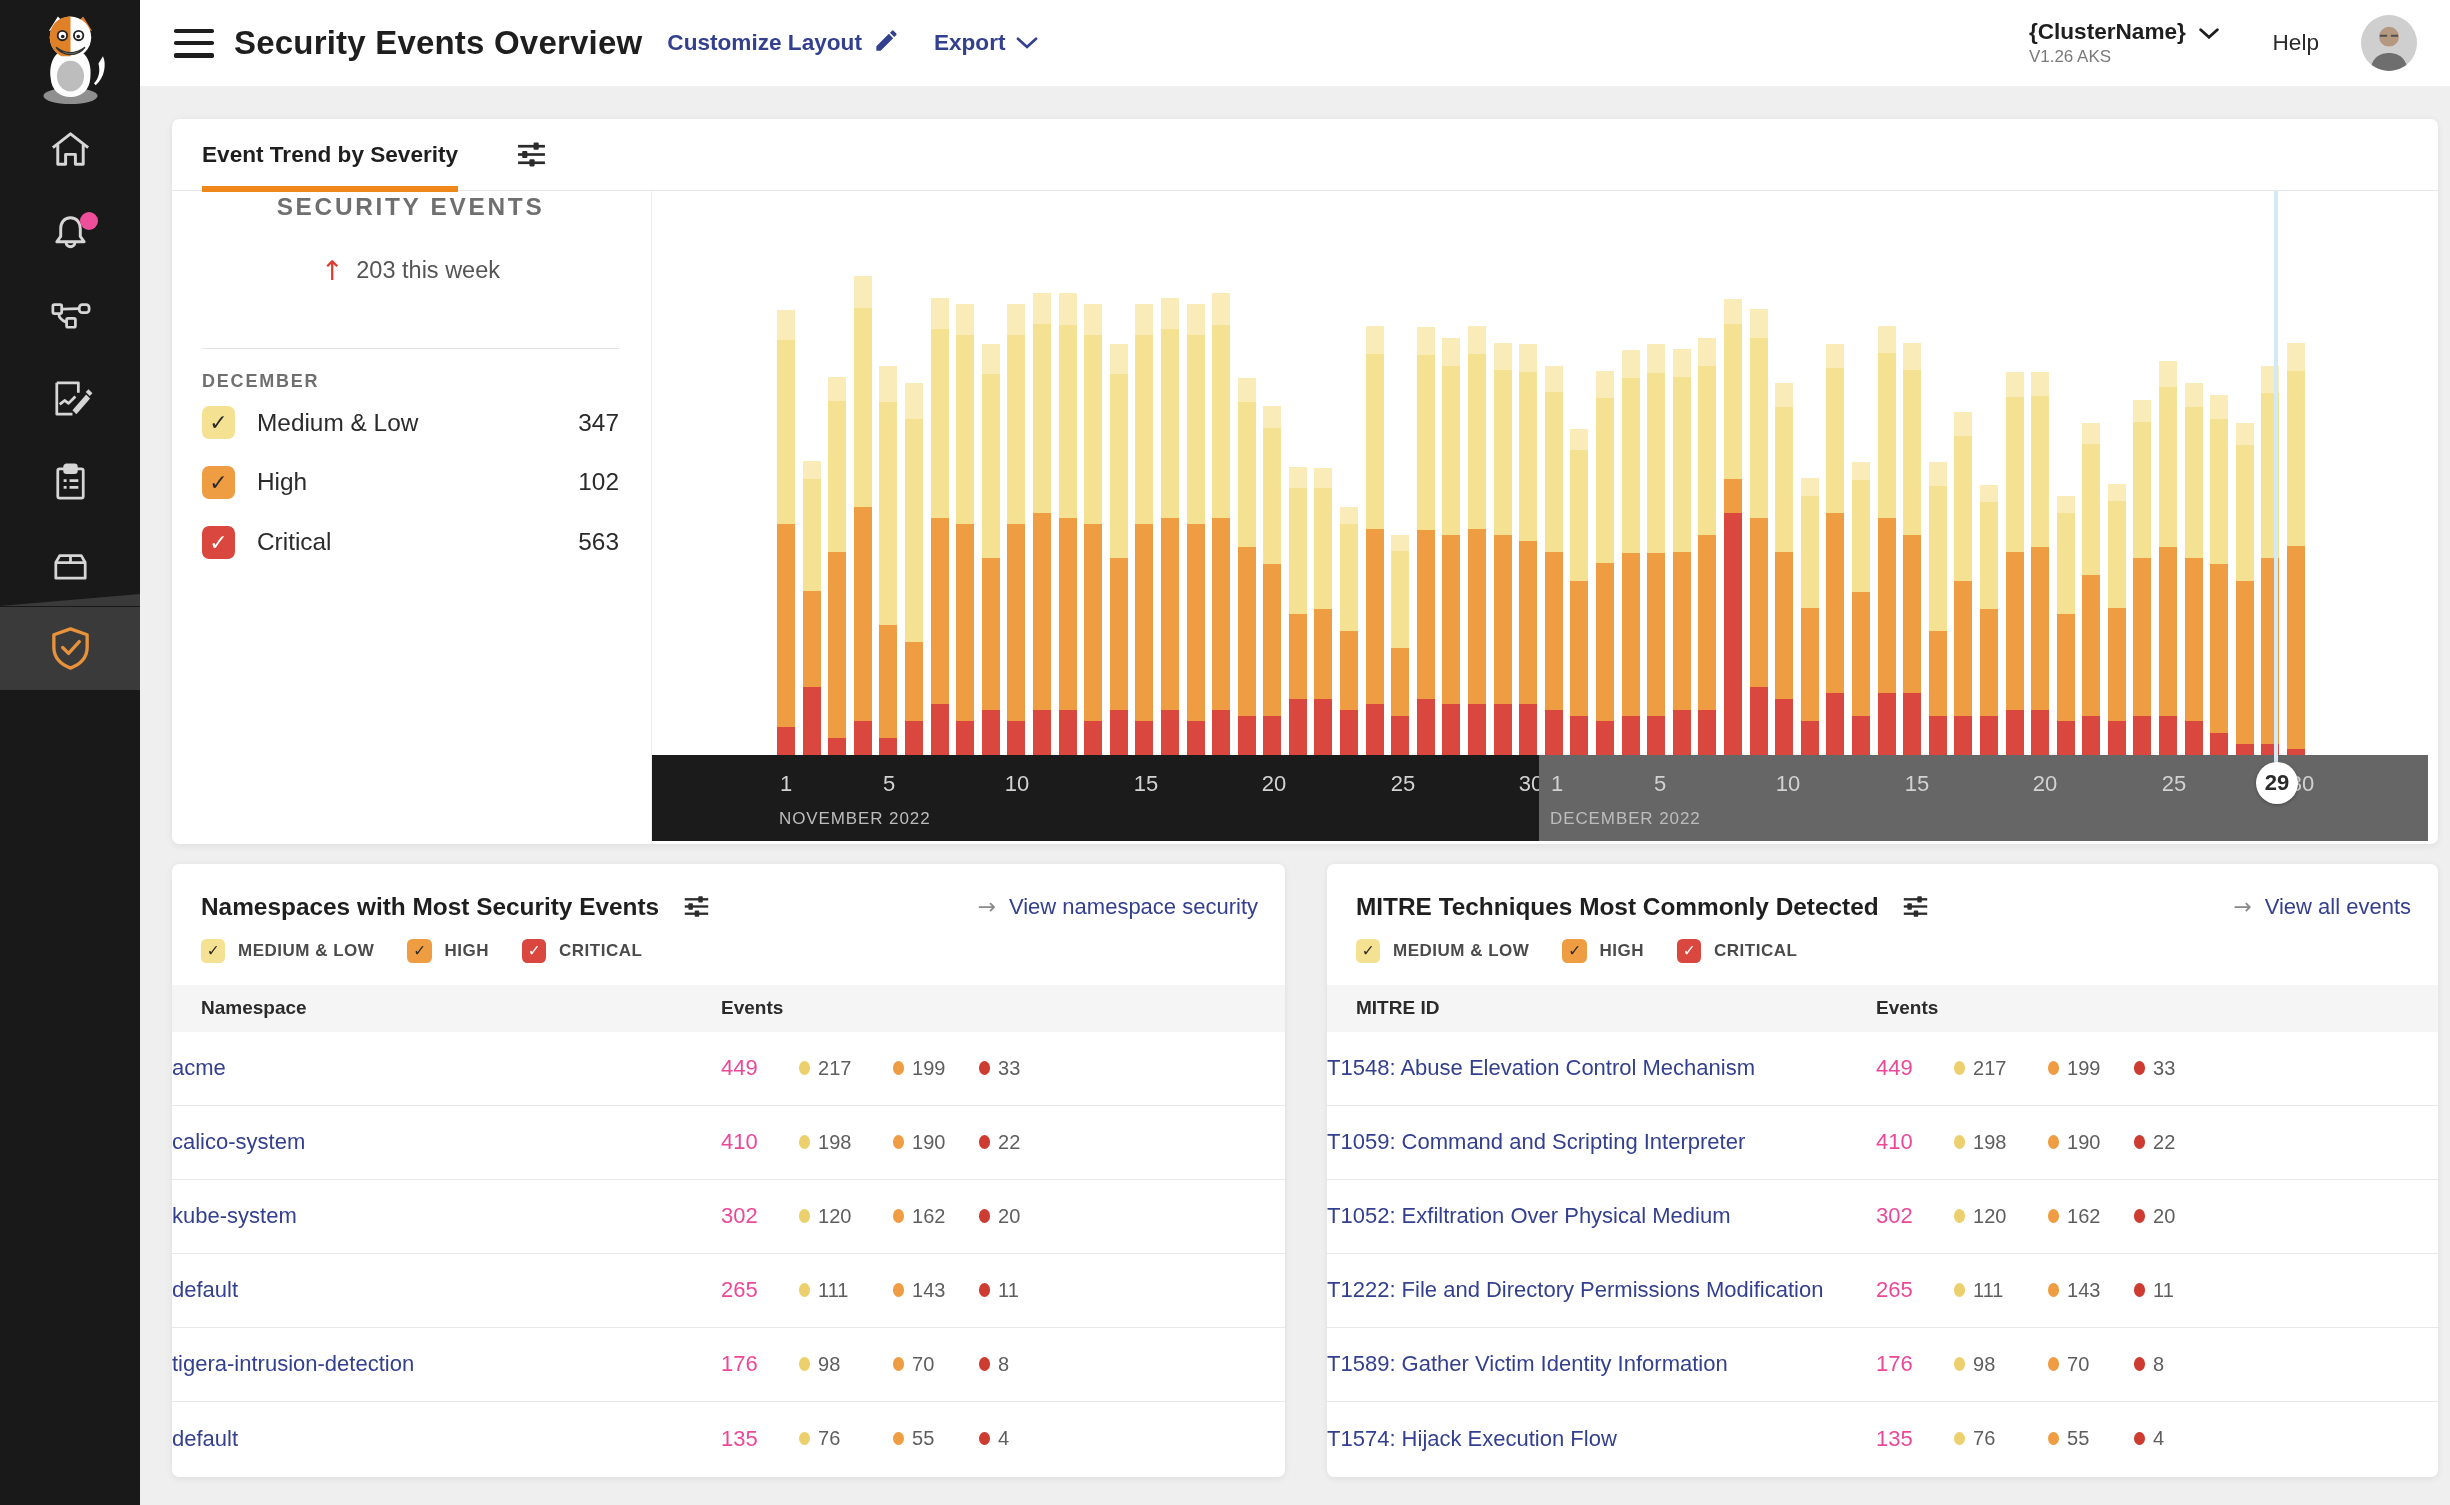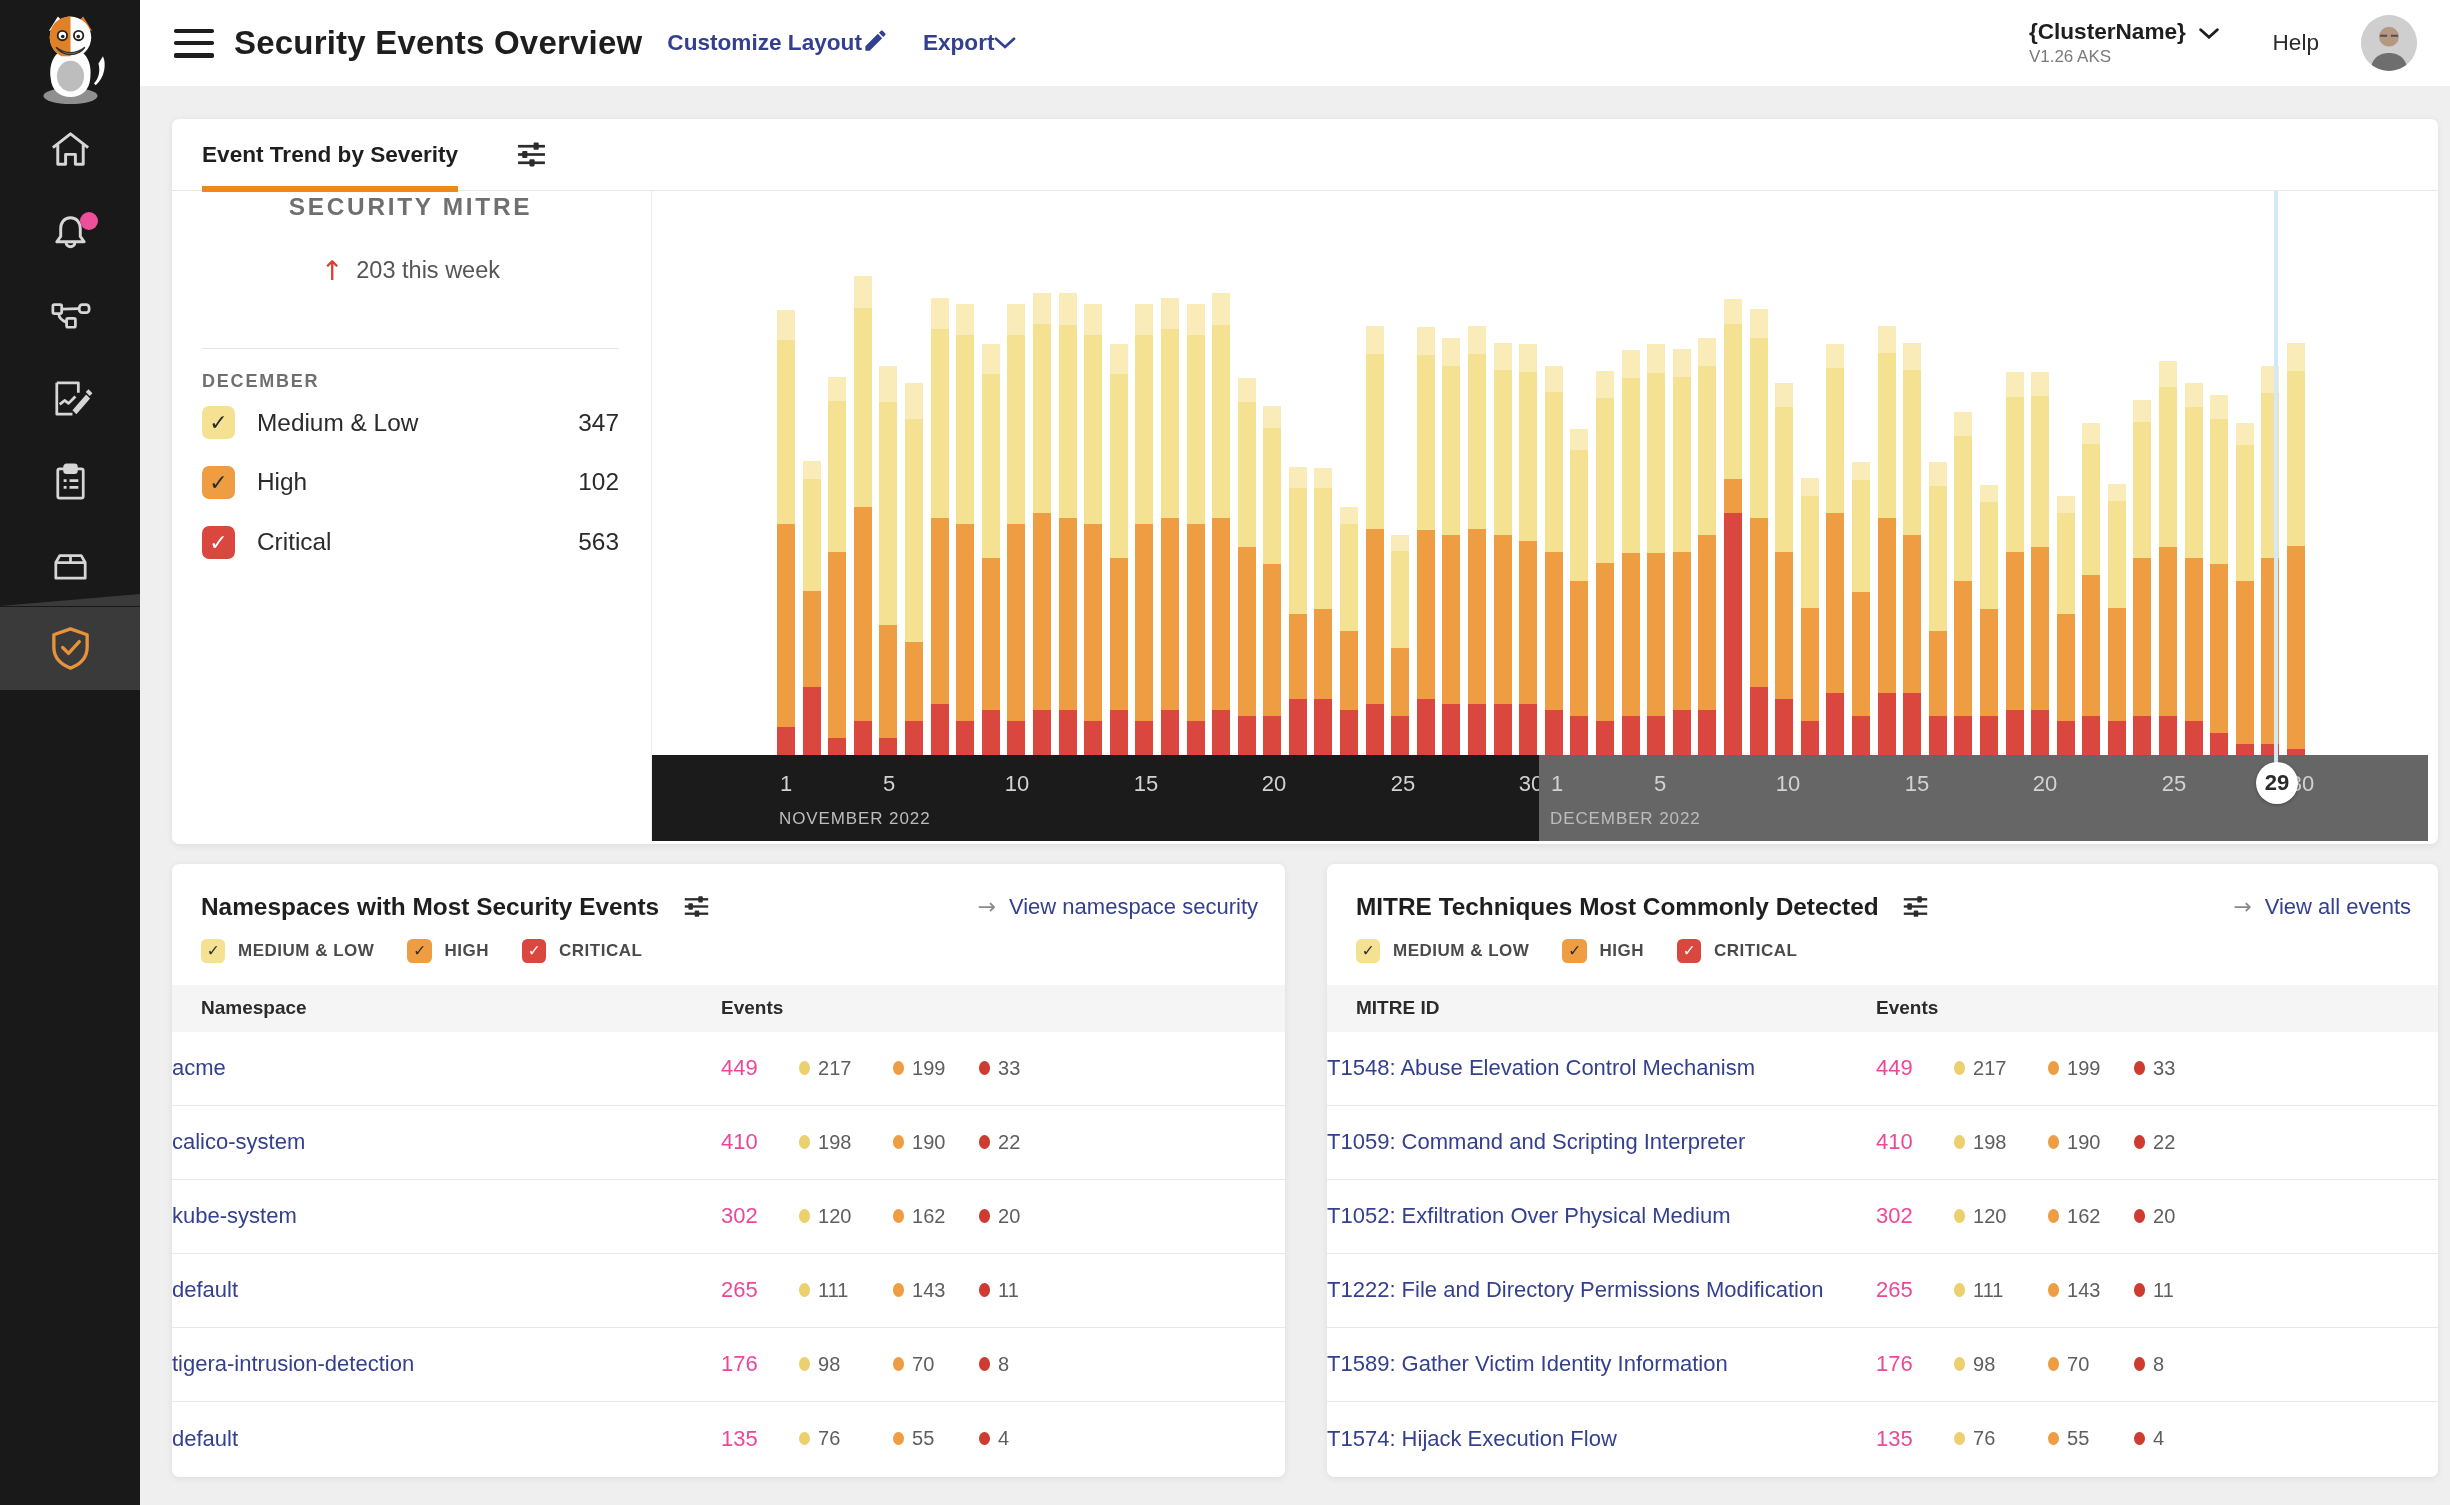--- a/index.html
+++ b/index.html
@@ -14,21 +14,21 @@
   .side-item.active::before { content:""; position:absolute; left:0; top:-12.7px; width:0; height:0;
       border-left:140px solid transparent; border-bottom:12.7px solid #3A3A3A; }
   .side-item svg { width:47px; height:47px; }
   .badge-dot { position:absolute; top:20px; left:80px; width:18px; height:18px; border-radius:50%; background:#EE4F9B; }
 
   
   .header { position:absolute; left:140px; top:0; width:2310px; height:86px; background:#FFFFFF; display:flex; align-items:center; z-index:4; }
   .hamburger { margin-left:34px; width:40px; height:29px; display:flex; flex-direction:column; justify-content:space-between; cursor:pointer; }
   .hamburger div { height:4.5px; background:#1E1E1E; border-radius:1.8px; }
   .page-title { margin-left:20px; font-size:33px; font-weight:bold; letter-spacing:0.2px; }
-  .hdr-link { display:flex; align-items:center; color:#333F8F; font-size:22.6px; font-weight:bold; cursor:pointer; }
+  .hdr-link { display:flex; align-items:center; gap:11px; color:#333F8F; font-size:22.6px; font-weight:bold; cursor:pointer; }
   .hdr-link.customize { margin-left:25px; }
   .hdr-link.export { margin-left:34px; }
   .hdr-right { margin-left:auto; display:flex; align-items:center; height:100%; }
   .date-btn { width:276px; height:71px; align-self:flex-start; background:#2F3C85; border-radius:0 0 7.2px 7.2px; display:flex; align-items:center; justify-content:center; gap:18px; color:#fff; font-size:23.5px; font-weight:bold; cursor:pointer; box-shadow:0 3.6px 7.2px rgba(0,0,0,.25); }
   .cluster { margin-left:52px; display:flex; flex-direction:column; line-height:1.15; }
   .cluster-top { display:flex; align-items:center; gap:12.7px; font-size:22.6px; font-weight:bold; cursor:pointer; }
   .cluster-ver { font-size:17px; color:#7A7A7A; margin-top:1.8px; }
   .help { margin-left:54px; font-size:22.6px; color:#2B2B2B; cursor:pointer; }
   .avatar { margin:0 33px 0 42px; width:56px; height:56px; border-radius:50%; overflow:hidden; cursor:pointer; background:#D8D8D8; }
 
@@ -234,21 +234,21 @@
           <line x1="2" y1="15" x2="28" y2="15"></line>
             <rect x="6" y="11.5" width="5" height="7" rx="1" stroke="none"></rect>
           <line x1="2" y1="23" x2="28" y2="23"></line>
             <rect x="13" y="19.5" width="5" height="7" rx="1" stroke="none"></rect>
         </svg>
       </span>
     </div>
 
     <div class="card-top-body">
       <div class="summary">
-        <div class="big-label">SECURITY MITRE</div>
+        <div class="big-label">SECURITY EVENTS</div>
         <div class="delta">
           <span class="arr">↑</span>
           <span>203 this week</span>
         </div>
         <div class="divider"></div>
         <div class="showing">DECEMBER</div>
         <div id="severity-rows">
             <div class="sum-row">
               <span class="cb" style="background:#F5E192;color:#2B2B2B">✓</span>
               <span class="lbl">Medium &amp; Low</span>

